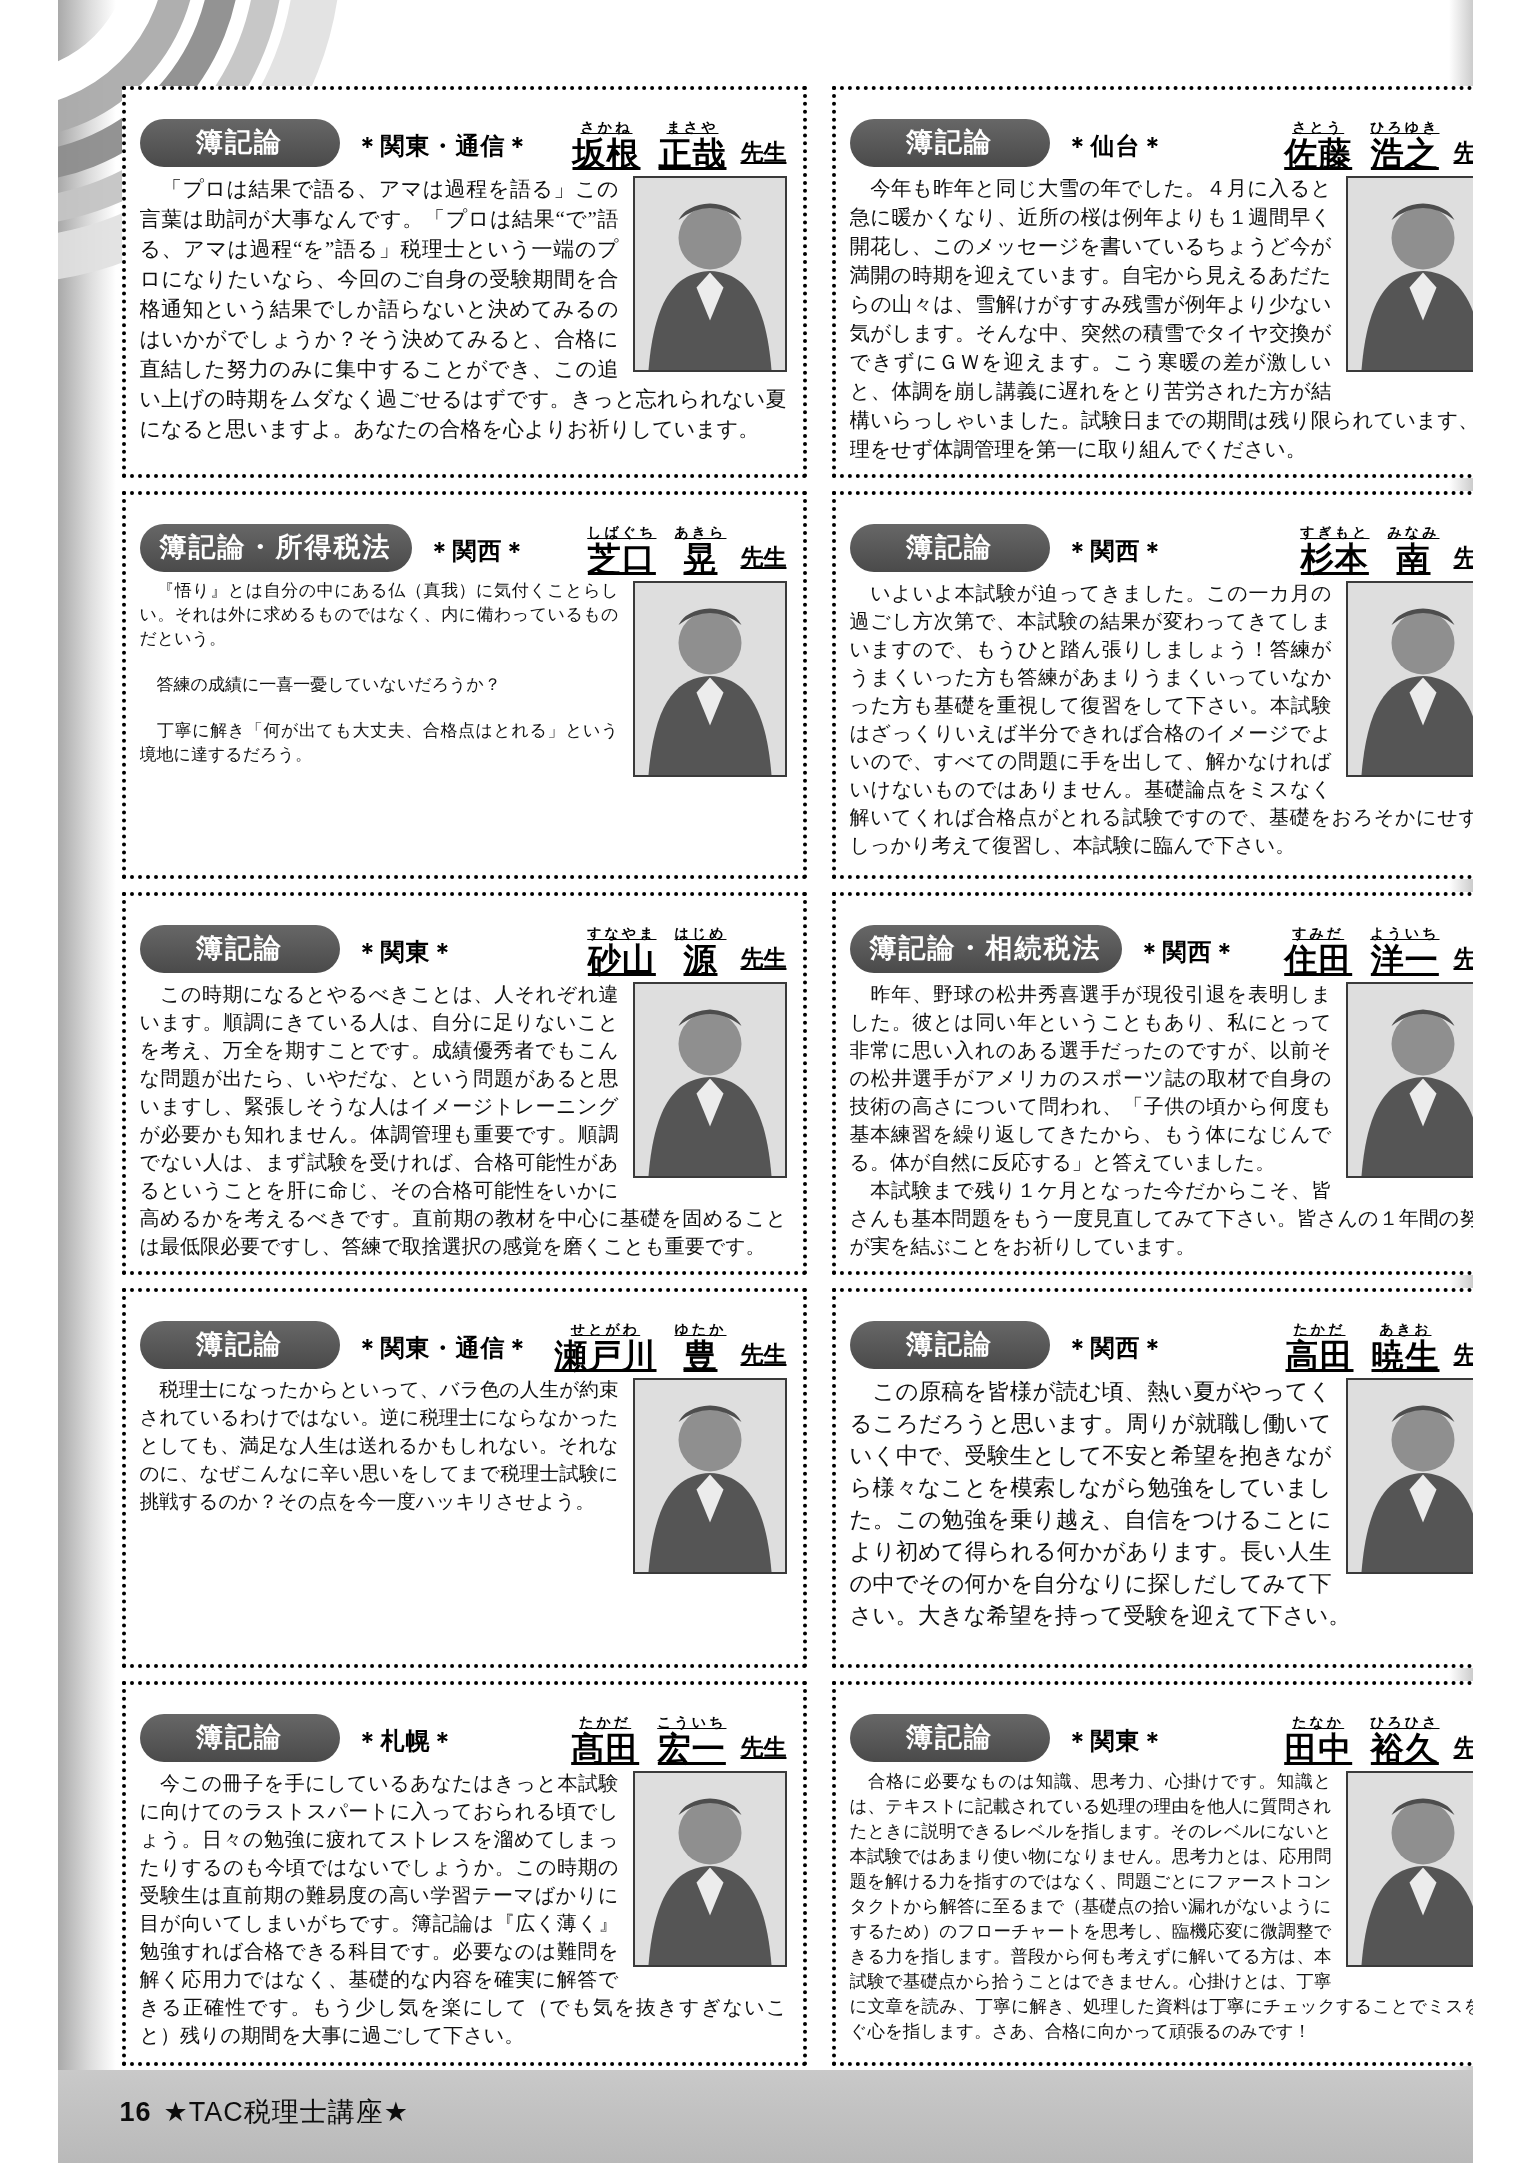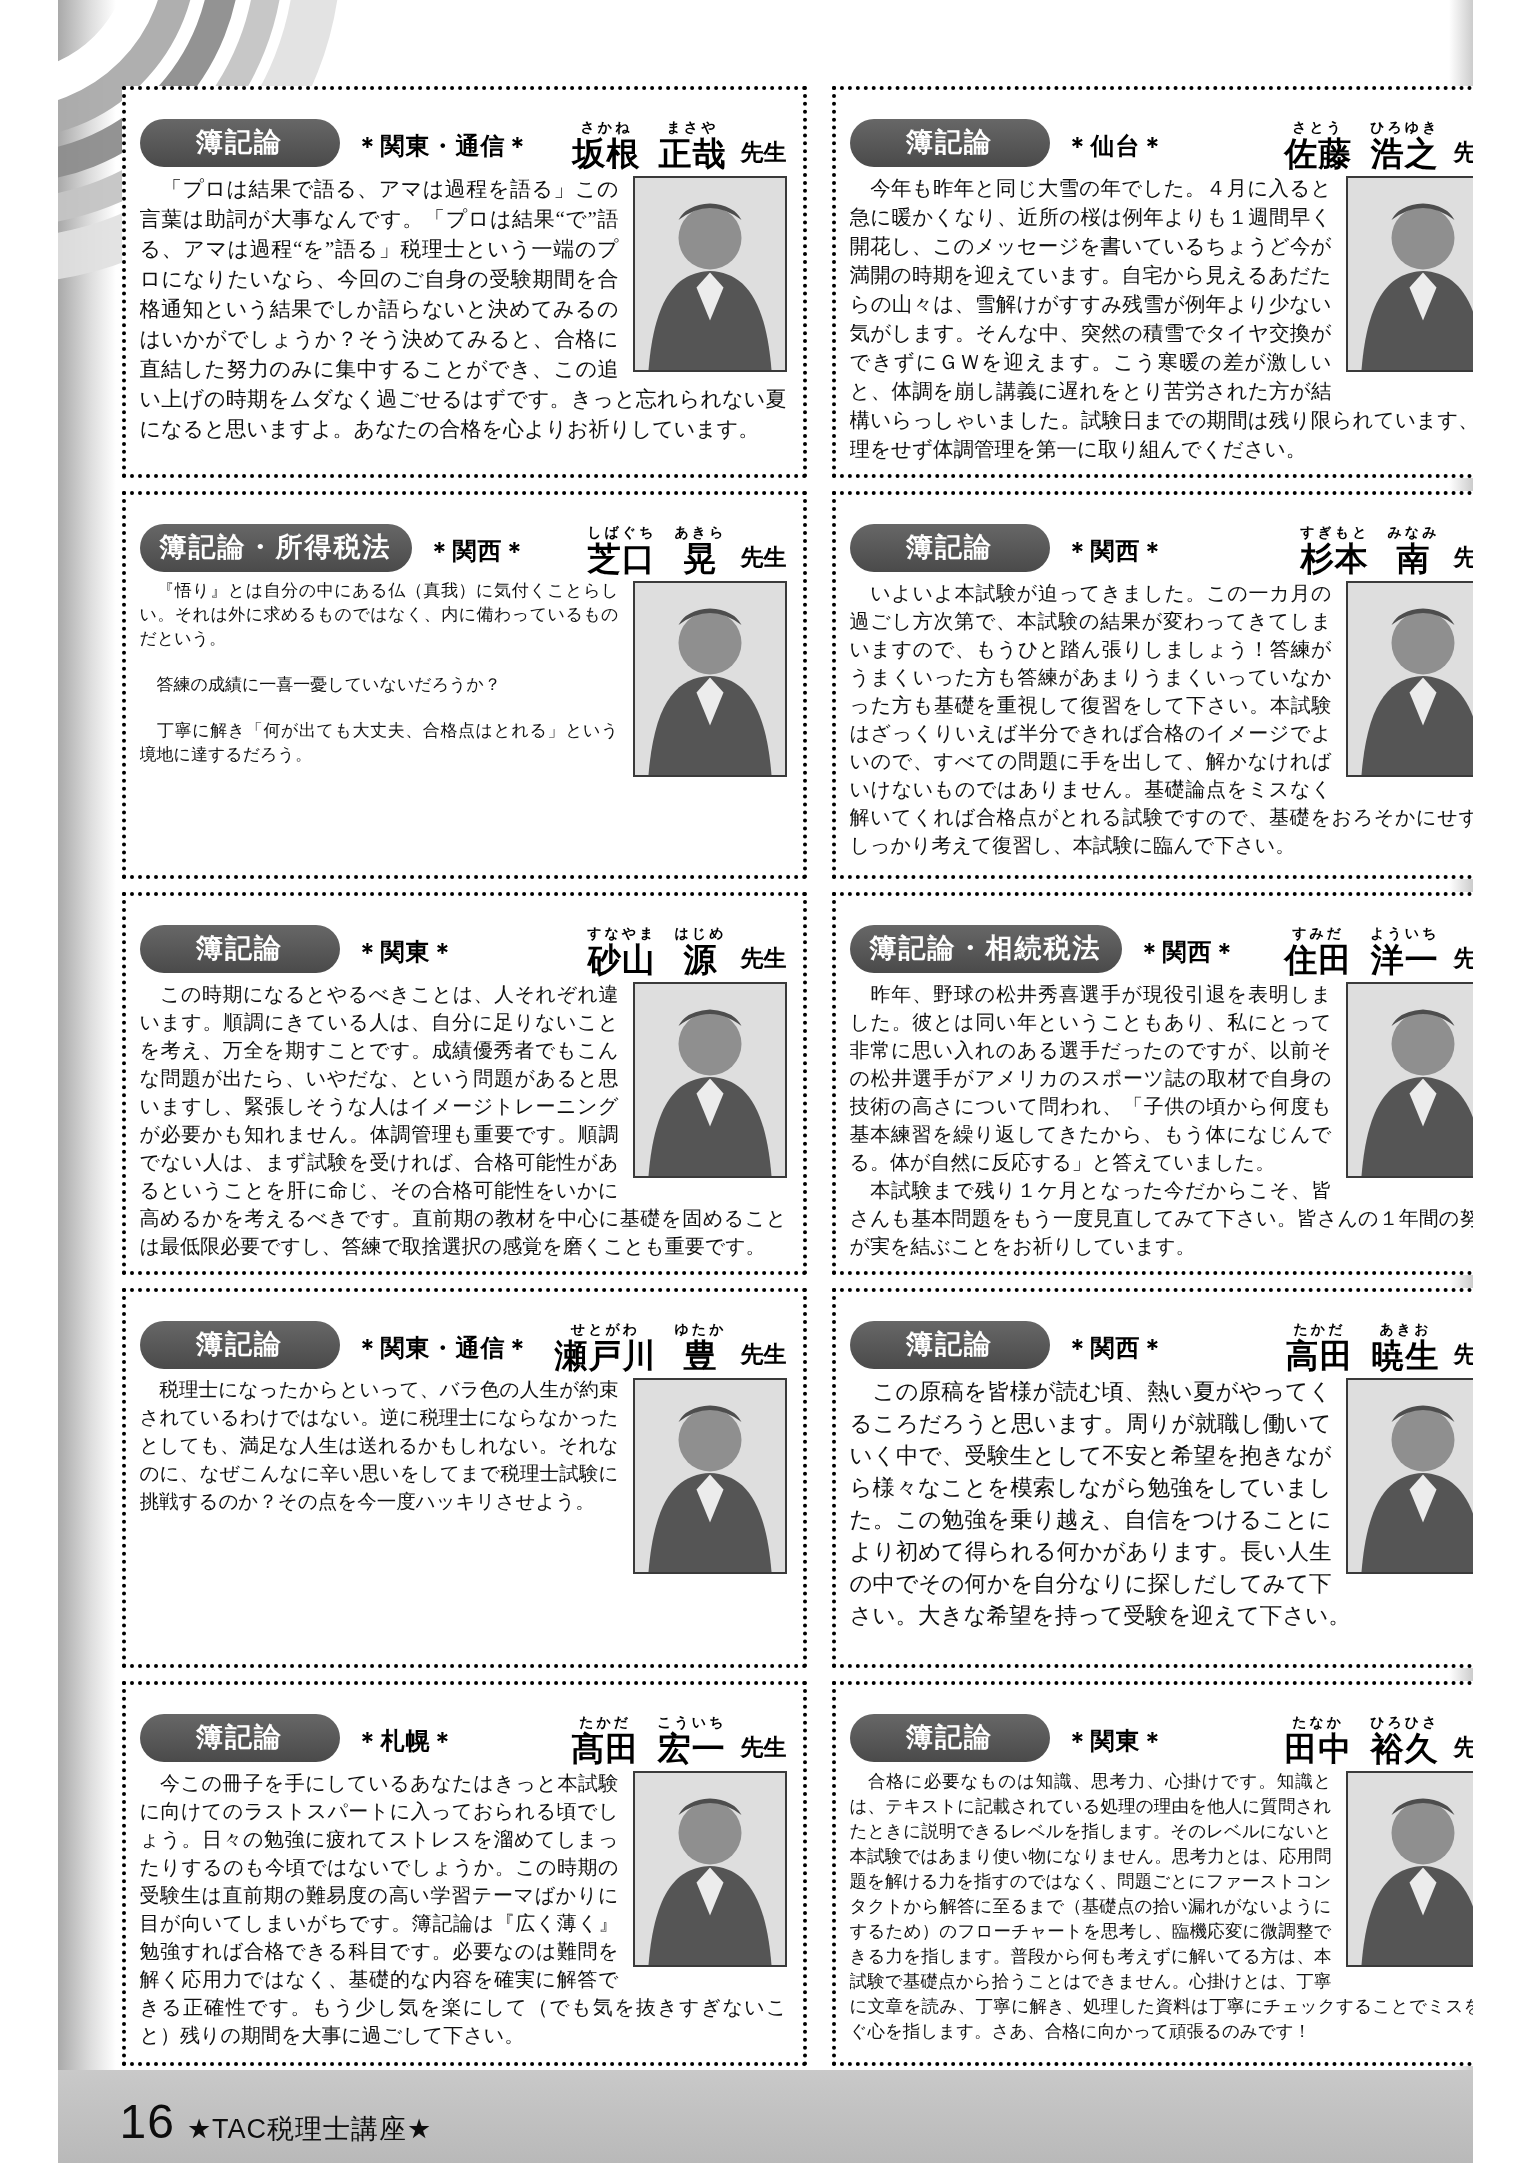--- a/index.html
+++ b/index.html
@@ -7,35 +7,35 @@
         font-family:"Liberation Sans","DejaVu Sans",sans-serif;}
   
   .bg-left{position:absolute;left:0;top:0;bottom:0;width:58px;
            background:linear-gradient(to right,#a9a9a9,#dcdcdc 55%,rgba(255,255,255,0));}
   .bg-right{position:absolute;right:0;top:0;bottom:0;width:24px;
             background:linear-gradient(to left,#cccccc,rgba(255,255,255,0));}
   .swirl{position:absolute;left:-10px;top:-10px;pointer-events:none;}
   .bg-bottom{position:absolute;left:0;right:0;top:2070px;height:93px;
              background:linear-gradient(180deg,var(--band,#cfcfcf),#b9b9b9);}
   .footer{position:absolute;left:62px;top:24px;display:flex;align-items:baseline;gap:12px;color:#0d0d0d;}
-  .page-num{font-size:48px;font-weight:normal;letter-spacing:1px;}
+  .page-num{font-size:27px;font-weight:bold;letter-spacing:1px;}
   .course{font-size:27px;font-weight:normal;letter-spacing:1px;}
   
   .grid{position:absolute;left:64px;top:86px;display:grid;
         grid-template-columns:685px 688px;column-gap:25px;
         grid-template-rows:392px 388px 383px 380px 385px;row-gap:13px;}
   .box{border:4px dotted #000;background:#fff;box-sizing:border-box;
        padding:6px 16px 6px 14px;overflow:hidden;}
   .box-header{display:flex;align-items:flex-end;gap:16px;height:74px;}
   .subject-pill{background:linear-gradient(#676767,var(--badge-bg,#474747));color:#fff;
                 font-weight:bold;font-size:27px;letter-spacing:2px;text-align:center;
                 min-width:200px;padding:5px 20px 7px;border-radius:30px;margin-bottom:3px;
                 box-sizing:border-box;white-space:nowrap;}
   .location{font-weight:bold;font-size:24px;margin-bottom:8px;white-space:nowrap;letter-spacing:1px;}
-  .name-block{margin-left:auto;display:flex;align-items:flex-end;gap:18px;white-space:nowrap;}
+  .name-block{margin-left:auto;display:flex;align-items:flex-end;gap:18px;white-space:nowrap;text-decoration:underline;}
   .name-group{display:flex;flex-direction:column;align-items:center;line-height:1;}
   .furi{font-size:14px;font-weight:bold;letter-spacing:3px;margin-bottom:3px;}
   .kanji{font-size:33px;font-weight:bold;letter-spacing:1px;}
   .honorific{font-size:23px;font-weight:bold;padding-bottom:2px;margin-left:-4px;}
   .box-body{height:calc(100% - 80px);margin-top:4px;overflow:hidden;}
   .photo{float:right;width:150px;height:192px;margin:2px 0 10px 14px;border:2px solid #3a3a3a;
          background:linear-gradient(#ededed,#cfcfcf);overflow:hidden;}
   .photo svg{display:block;width:100%;height:100%;}
   .text{font-family:"Liberation Serif","DejaVu Serif",serif;color:#101010;
         font-size:24px;line-height:34px;text-align:justify;}

